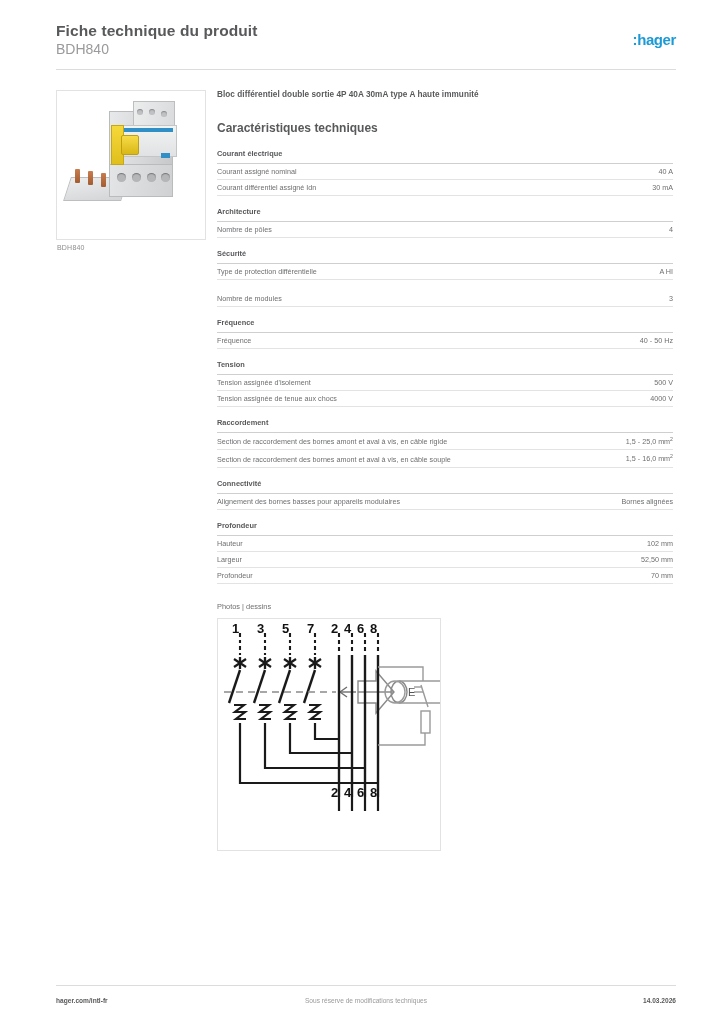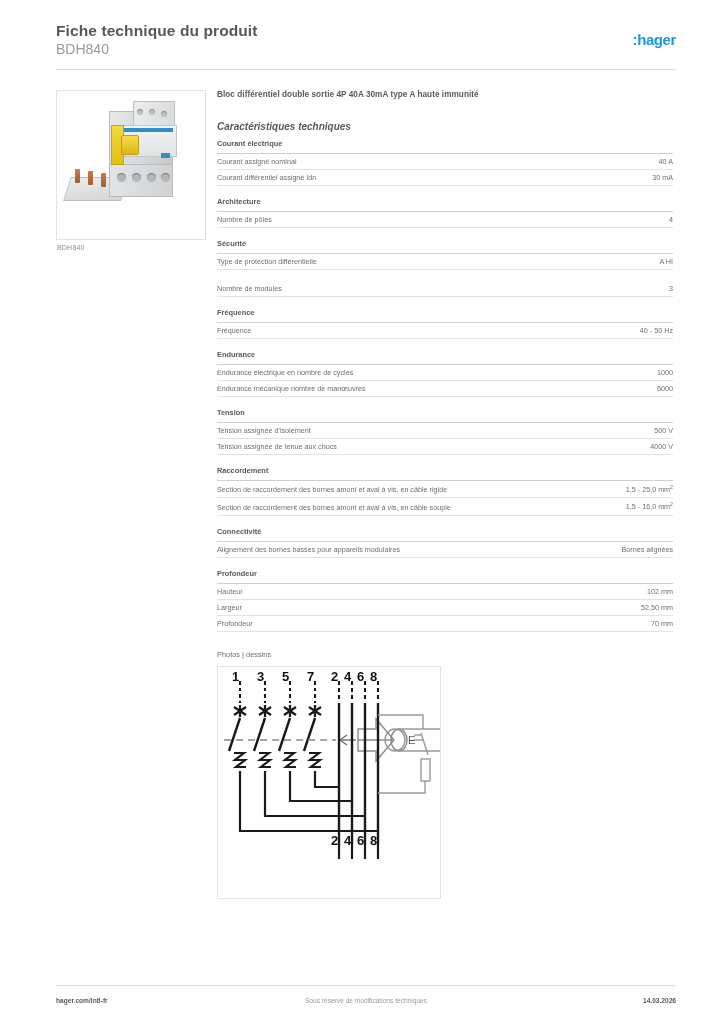--- a/index.html
+++ b/index.html
@@ -158,25 +158,24 @@
     width: 456px;
   }
   .product-title {
     font-size: 8.2px;
     font-weight: bold;
     color: #58595b;
     letter-spacing: 0.05px;
     margin: 0 0 22px 0;
   }
   .specs-title {
-    font-size: 10px;
+    font-size: 12px;
     font-weight: bold;
     color: #58595b;
-    margin: 0 0 7px 0;
-    font-style: italic;
+    margin: 0 0 14px 0;
   }
 
   .group { margin-bottom: 11px; }
   .group-title {
     font-size: 7.4px;
     font-weight: bold;
     color: #58595b;
     padding-bottom: 5px;
     border-bottom: 1px solid #cfcfcf;
     margin: 0;
@@ -302,31 +301,20 @@
           </div>
         </div>
         <div class="group">
           <div class="group-title">Fréquence</div>
           <div class="spec-row">
             <span class="spec-label">Fréquence</span>
             <span class="spec-value">40 - 50 Hz</span>
           </div>
         </div>
         <div class="group">
-          <div class="group-title">Endurance</div>
-          <div class="spec-row">
-            <span class="spec-label">Endurance électrique en nombre de cycles</span>
-            <span class="spec-value">1000</span>
-          </div>
-          <div class="spec-row">
-            <span class="spec-label">Endurance mécanique nombre de manœuvres</span>
-            <span class="spec-value">6000</span>
-          </div>
-        </div>
-        <div class="group">
           <div class="group-title">Tension</div>
           <div class="spec-row">
             <span class="spec-label">Tension assignée d'isolement</span>
             <span class="spec-value">500 V</span>
           </div>
           <div class="spec-row">
             <span class="spec-label">Tension assignée de tenue aux chocs</span>
             <span class="spec-value">4000 V</span>
           </div>
         </div>

